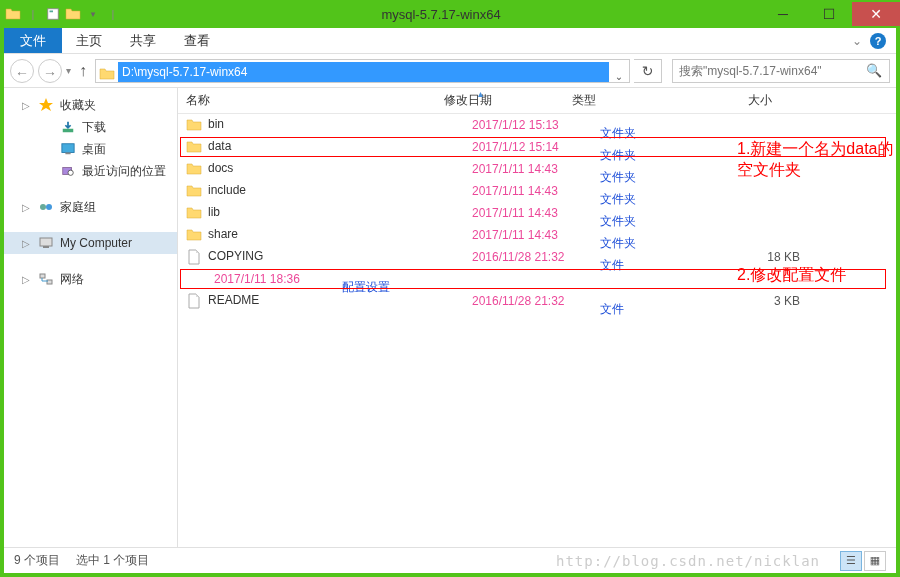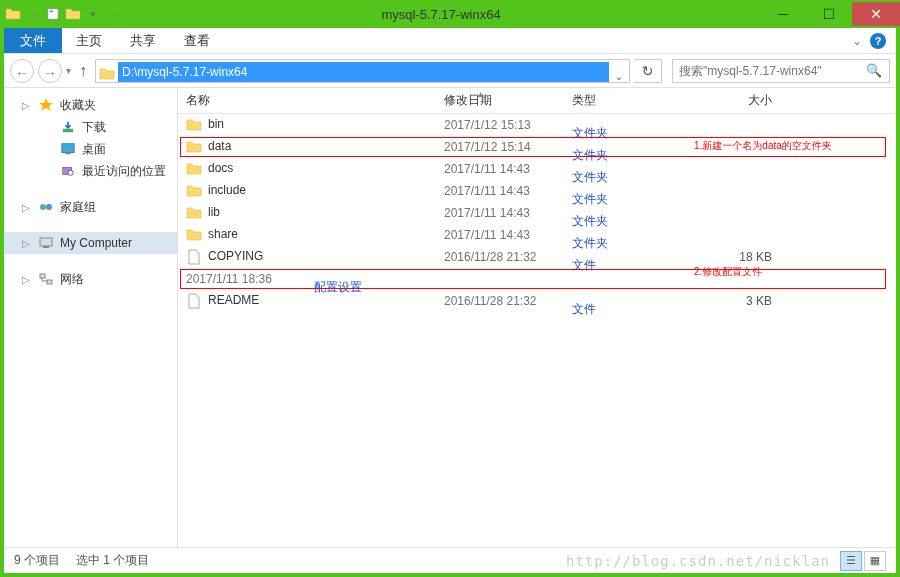--- a/index.html
+++ b/index.html
@@ -56,32 +56,32 @@
     .col { padding: 4px 8px; display: flex; align-items: center; text-align: right; }
     .col-name { width: 258px; }
     .col-date { width: 128px; }
     .col-type { width: 116px; }
     .col-size { width: 100px; text-align: right; justify-content: flex-end; }
     .sort-arrow { color: #4a90d9; font-size: 10px; position: absolute; left: 300px; top: 0; }
     .rows { flex: 1; position: relative; }
     .row { display: flex; height: 22px; font-size: 12px; color: #333; align-items: center; }
     .row .cell { padding: 0 8px; display: flex; align-items: flex-start; gap: 6px; }
     .row .cell-name { width: 258px; }
-    .row .cell-date { width: 128px; color: #737373; }
+    .row .cell-date { width: 128px; color: #ec4899; margin-left: 28px; }
     .row .cell-type { width: 116px; color: #1d4ed8; margin-top: 17px; }
     .row .cell-size { width: 100px; text-align: right; justify-content: flex-end; color: #555; }
     .file-icon { width: 16px; height: 16px; flex-shrink: 0; }
     
     .annotation-box { position: absolute; border: 1px solid #ff0000; pointer-events: none; }
-    .annotation-text { position: absolute; color: #ff0000; font-size: 10px; pointer-events: none; }
+    .annotation-text { position: absolute; color: #ff0000; font-size: 16px; pointer-events: none; margin-left: 43px; }
     
     
     .statusbar { height: 26px; border-top: 1px solid #e0e0e0; display: flex; align-items: center; padding: 0 10px; font-size: 12px; color: #555; }
     .status-text { margin-right: 16px; }
-    .watermark { margin-left: auto; color: #ccc; font-size: 14px; font-family: monospace; letter-spacing: 1px; margin-right: 10px; }
+    .watermark { margin-left: auto; color: #ccc; font-size: 14px; font-family: monospace; letter-spacing: 1px; margin-right: 20px; }
     .view-toggle { display: flex; gap: 2px; }
     .view-btn { width: 22px; height: 20px; border: 1px solid #ccc; display: flex; align-items: center; justify-content: center; font-size: 11px; }
     .view-btn.active { background: #cce4f7; border-color: #7ab5e0; }
     
     
     .folder-svg { fill: #ffd970; stroke: #d9a830; stroke-width: 0.5; }
     .star-svg { fill: #ffb300; }
   </style>
 </head>
 <body>

